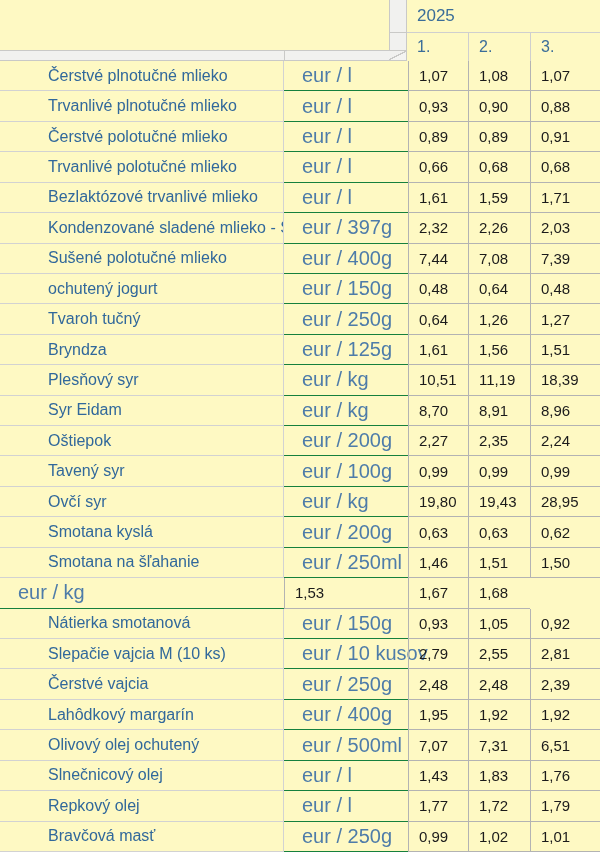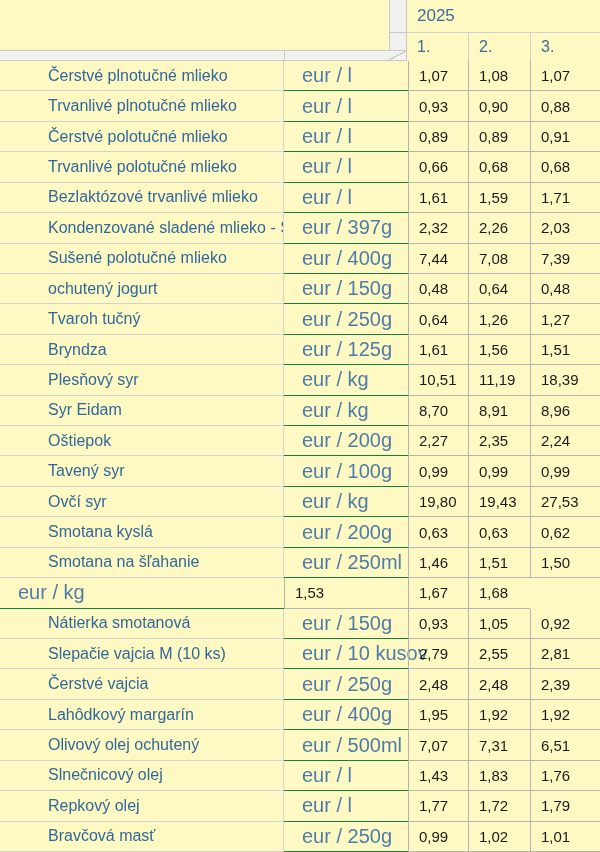--- a/index.html
+++ b/index.html
@@ -242,21 +242,21 @@
     <div class="cell-price">0,99</div>
     <div class="cell-price">0,99</div>
     <div class="cell-price">0,99</div>
   </div>
 
   <div class="row">
     <div class="cell-name">Ovčí syr</div>
     <div class="cell-unit">eur / kg</div>
     <div class="cell-price">19,80</div>
     <div class="cell-price">19,43</div>
-    <div class="cell-price">27,53</div>
+    <div class="cell-price">28,95</div>
   </div>
 
   <div class="row">
     <div class="cell-name">Smotana kyslá</div>
     <div class="cell-unit">eur / 200g</div>
     <div class="cell-price">0,63</div>
     <div class="cell-price">0,63</div>
     <div class="cell-price">0,62</div>
   </div>
 

